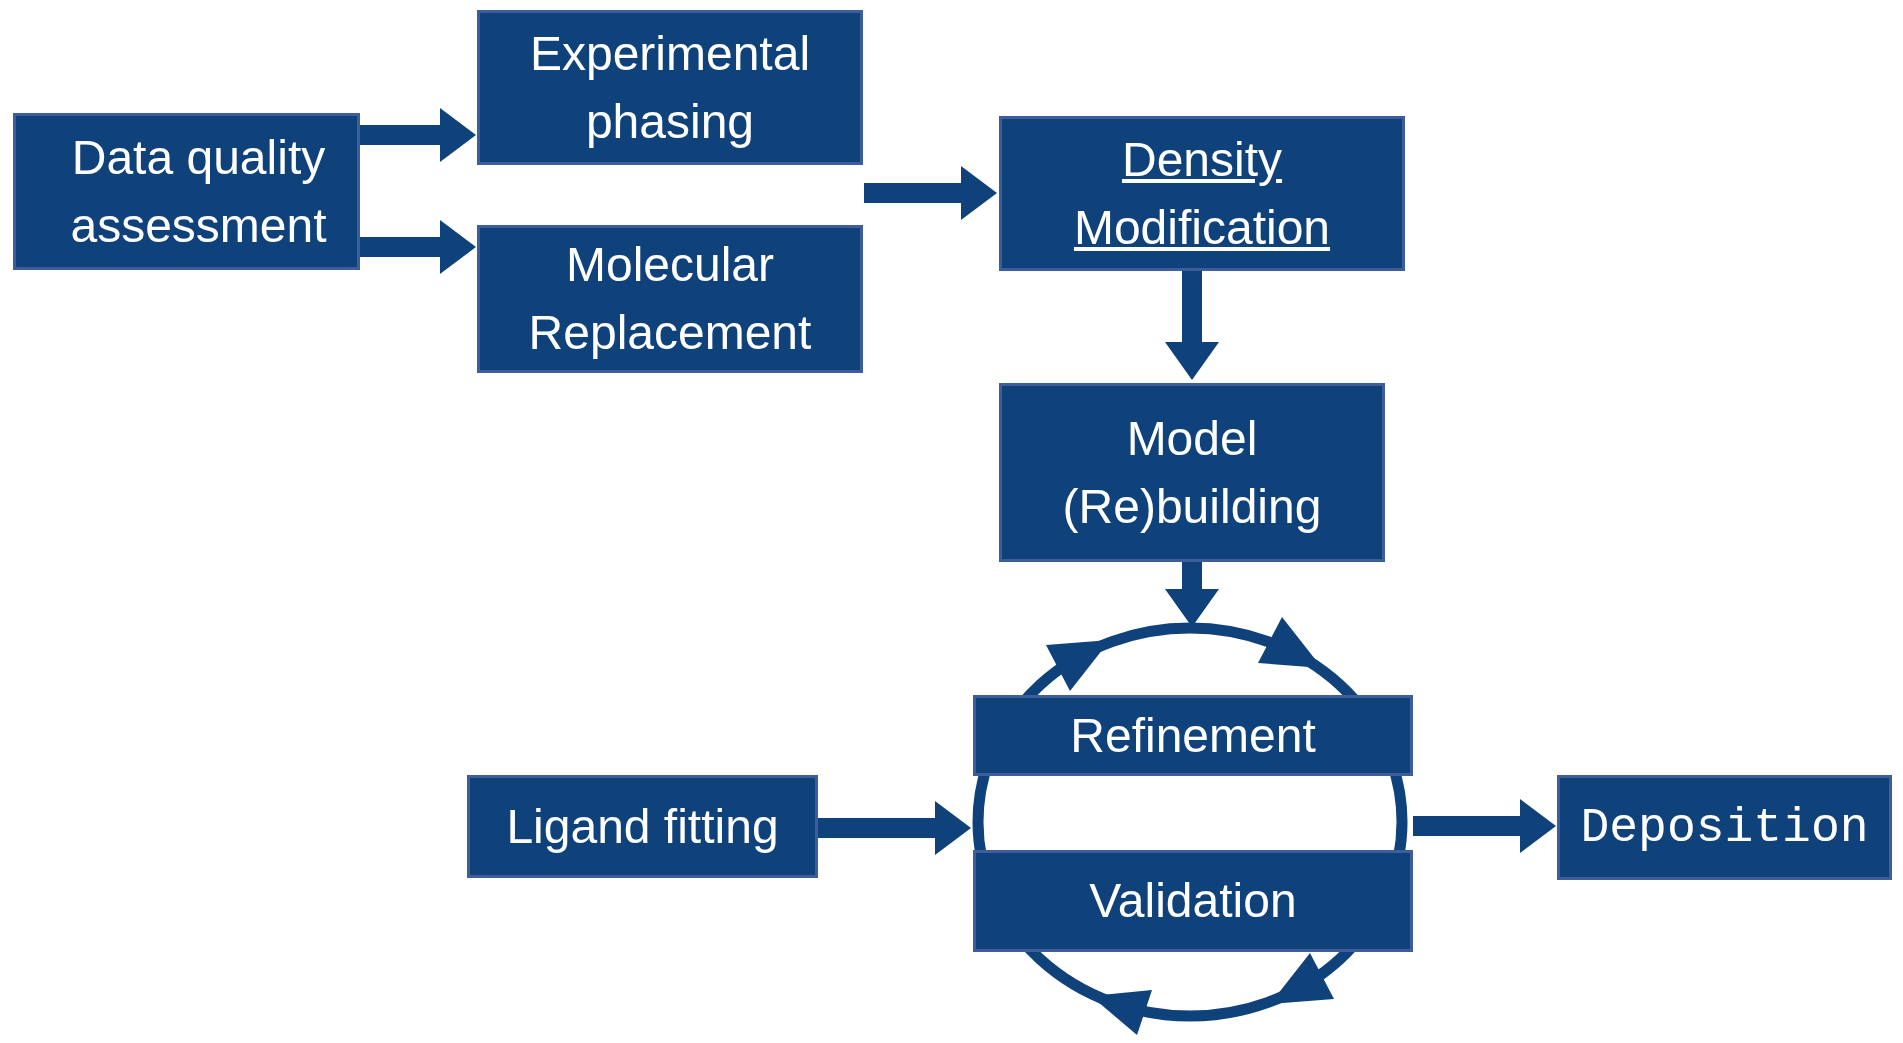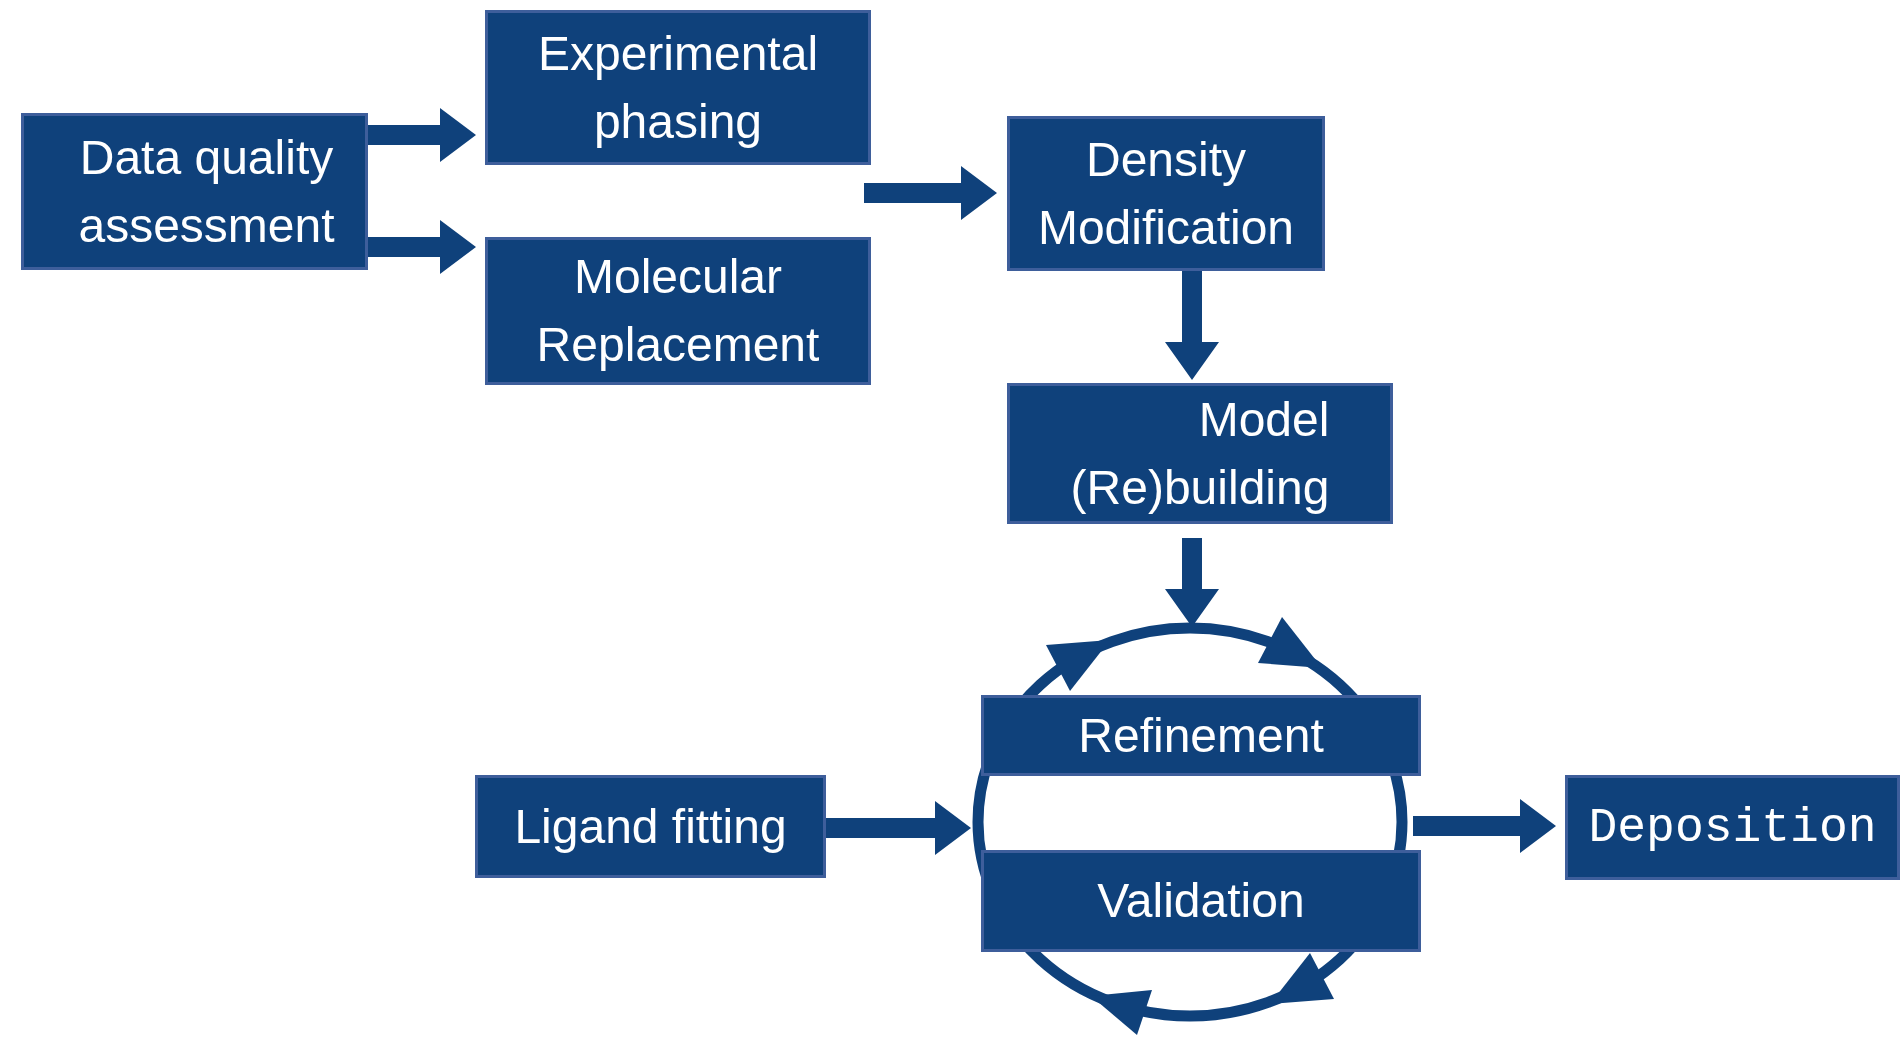--- a/index.html
+++ b/index.html
@@ -26,28 +26,27 @@
     position:absolute;
     display:flex;align-items:center;justify-content:center;
     background:var(--box_fill);
     border:3px solid var(--box_border);
     box-sizing:border-box;
     color:var(--text);
     text-align:center;
     font-size:48px;
     line-height:68px;
     white-space:pre-line;
-    margin-left:8px;
   }
   
   .n-dqa {left:13px;  top:113px; width:347px; height:157px;padding-left:24px;}
   .n-exp {left:477px; top:10px;  width:386px; height:155px;}
-  .n-mol {left:477px; top:237px; width:386px; height:148px;}
-  .n-den {left:999px; top:116px; width:318px; height:155px;}
-  .n-mod {left:999px; top:383px; width:386px; height:141px;text-align:right;}
+  .n-mol {left:477px; top:225px; width:386px; height:148px;}
+  .n-den {left:999px; top:116px; width:406px; height:155px;text-decoration:underline;}
+  .n-mod {left:999px; top:383px; width:386px; height:179px;}
   .n-ref {left:973px; top:695px; width:440px; height:81px;}
   .n-val {left:973px; top:850px; width:440px; height:102px;}
   .n-lig {left:467px; top:775px; width:351px; height:103px;}
   .n-dep {left:1557px;top:775px; width:335px; height:105px;font-family:Liberation Mono, monospace;}
 </style>
 </head>
 <body>
 
 <div class="canvas">
 

